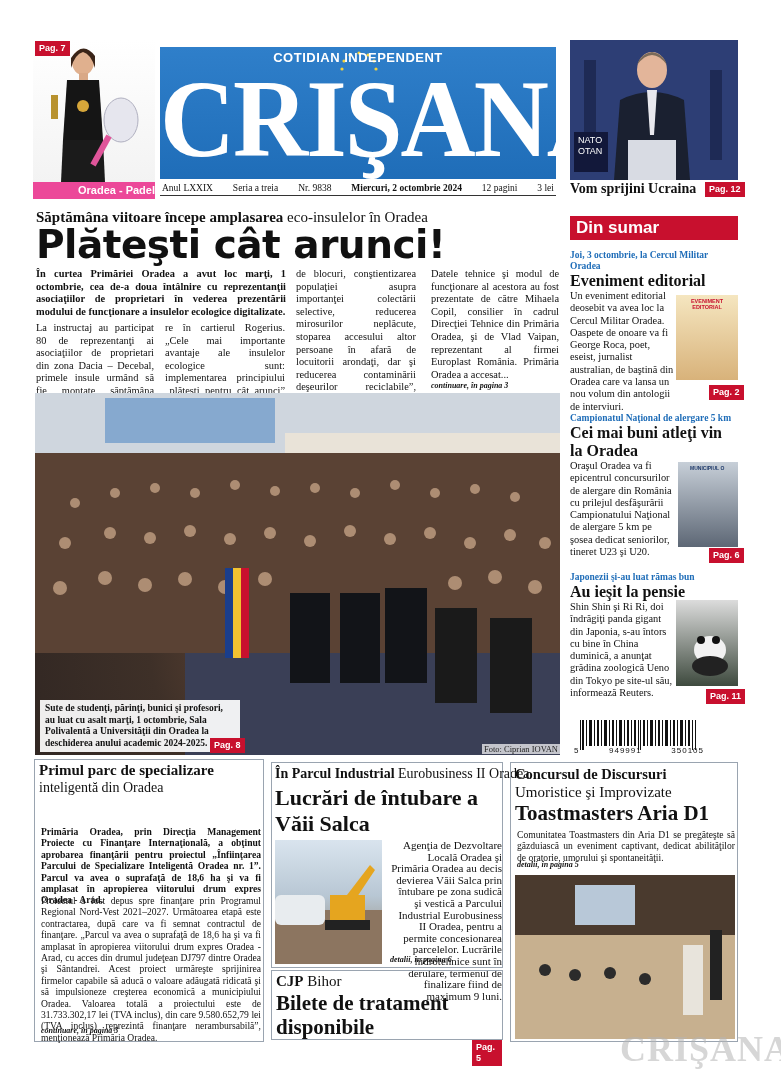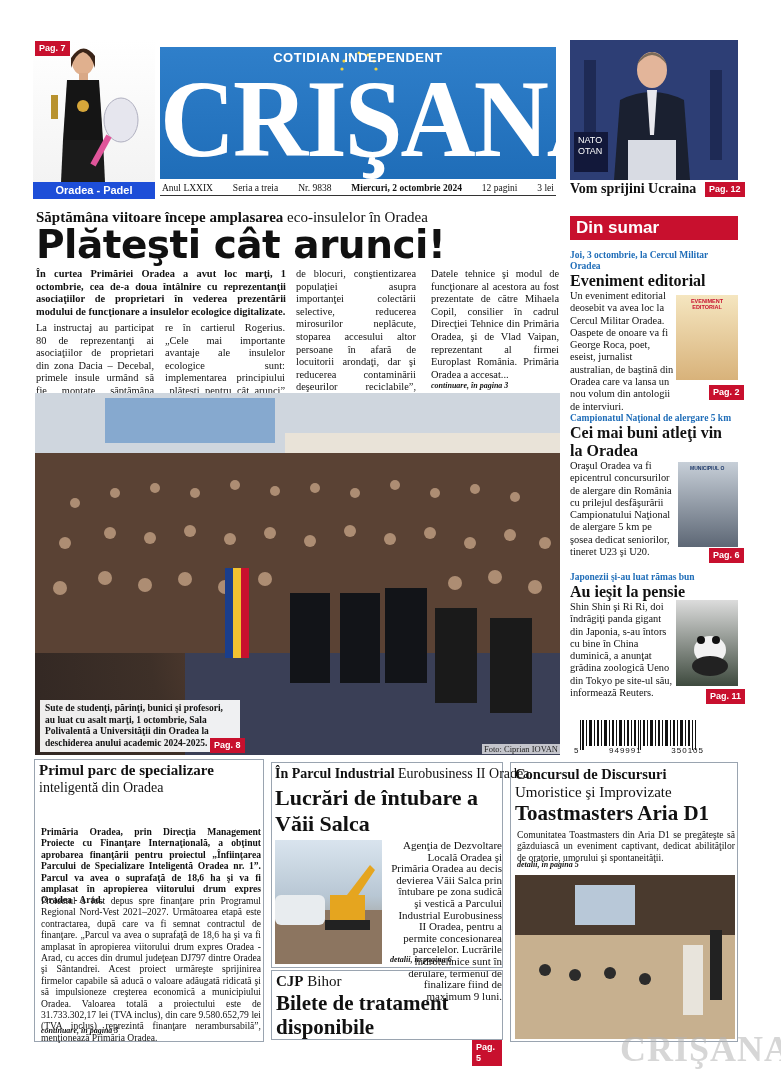--- a/index.html
+++ b/index.html
@@ -18,21 +18,21 @@
 #mast{left:160px;left:160px;top:47px;width:396px;height:132px;background:linear-gradient(180deg,#2f7fca 0%,#1f6db8 100%)}
 #mast-tag{left:0;top:3px;width:100%;text-align:center;color:#fff;font-family:"Liberation Sans",sans-serif;font-weight:bold;font-size:13px;letter-spacing:.5px}
 #mast-logo{left:0;top:14px;width:100%;text-align:center;color:#fff;font-family:"Liberation Serif",serif;font-weight:bold;font-size:104px;line-height:116px;letter-spacing:-2px;transform:scaleY(1.05)}
 #mast-stars{left:175px;top:2px;width:48px;height:30px}
 #infobar{left:160px;top:180px;width:396px;height:16px;font-size:9.5px;display:flex;justify-content:space-between;align-items:center;padding:0 2px;border-bottom:1.5px solid #333}
 #infobar span{white-space:nowrap}
 #infobar b{font-weight:bold}
 
 
 #padel-img{left:33px;top:40px;width:122px;height:142px;background:linear-gradient(180deg,#fff 0%,#f3f3f3 100%)}
-#padel-cap{left:33px;top:182px;width:122px;height:17px;background:#1d4ed8;color:#fff;font-family:"Liberation Sans",sans-serif;font-weight:bold;font-size:11px;text-align:center;line-height:17px}
+#padel-cap{left:33px;top:182px;width:122px;height:17px;background:#ec4899;color:#fff;font-family:"Liberation Sans",sans-serif;font-weight:bold;font-size:11px;text-align:right;line-height:17px}
 #padel-pag{left:35px;top:41px}
 
 
 #rutte-img{left:570px;top:40px;width:168px;height:140px;background:linear-gradient(180deg,#3a4f88 0%,#26346a 60%,#cfd4de 100%)}
 #rutte-cap{left:570px;top:180px;width:168px;height:18px;font-weight:bold;font-size:14px;line-height:18px}
 #rutte-pag{left:705px;top:182px}
 
 
 #kicker{left:36px;top:209px;font-size:15px;font-weight:bold}
 #kicker span.rest{font-weight:normal}

